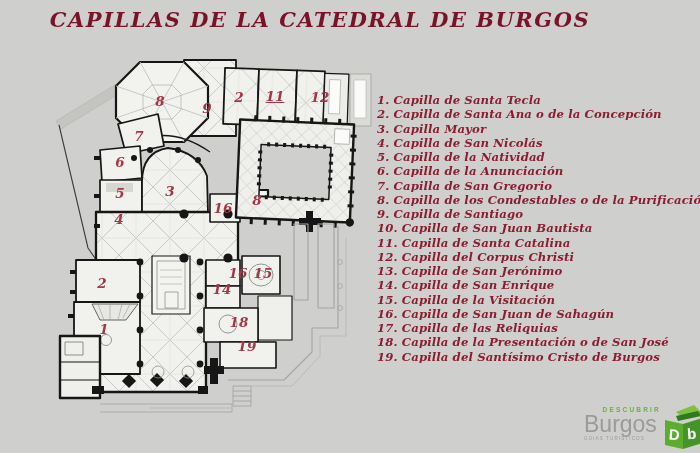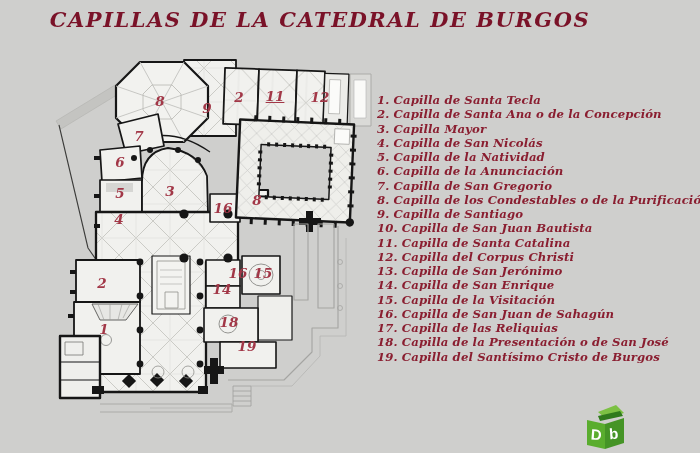--- a/index.html
+++ b/index.html
@@ -244,21 +244,21 @@
       <div class="pnum" style="left: 160px; top: 101px;">8</div>
       <div class="pnum" style="left: 207px; top: 108px;">9</div>
       <div class="pnum" style="left: 239px; top: 97px;">2</div>
       <div class="pnum" style="left: 275px; top: 96px; text-decoration: underline;">11</div>
       <div class="pnum" style="left: 320px; top: 97px;">12</div>
       <div class="pnum" style="left: 257px; top: 200px;">8</div>
       <div class="pnum" style="left: 223px; top: 208px;">16</div>
       <div class="pnum" style="left: 263px; top: 273px;">15</div>
       <div class="pnum" style="left: 238px; top: 273px;">16</div>
       <div class="pnum" style="left: 222px; top: 289px;">14</div>
-      <div class="pnum" style="left: 229px; top: 322px; font-style: italic;">18</div>
+      <div class="pnum" style="left: 239px; top: 322px; font-style: italic;">18</div>
       <div class="pnum" style="left: 247px; top: 346px; font-style: italic;">19</div>
     </div>
 
   <div class="legend">
       <div>1. Capilla de Santa Tecla</div>
       <div>2. Capilla de Santa Ana o de la Concepción</div>
       <div>3. Capilla Mayor</div>
       <div>4. Capilla de San Nicolás</div>
       <div>5. Capilla de la Natividad</div>
       <div>6. Capilla de la Anunciación</div>
@@ -271,20 +271,25 @@
       <div>13. Capilla de San Jerónimo</div>
       <div>14. Capilla de San Enrique</div>
       <div>15. Capilla de la Visitación</div>
       <div>16. Capilla de San Juan de Sahagún</div>
       <div>17. Capilla de las Reliquias</div>
       <div>18. Capilla de la Presentación o de San José</div>
       <div>19. Capilla del Santísimo Cristo de Burgos</div>
     </div>
 
   <div class="logo">
+    <div class="l-col">
+      <span class="l-desc">DESCUBRIR</span>
+      <span class="l-burgos">Burgos</span>
+      <span class="l-tag">GUIAS TURISTICOS</span>
+    </div>
     <svg class="logo-box" width="40" height="48" viewBox="0 0 40 48">
       <polygon points="12,8 30,1 38,9 20,15" fill="#7cc143"></polygon>
       <polygon points="12,12 34,7 37,12 14,17" fill="#2f7a1c"></polygon>
       <polygon points="1,16 19,20 19,45 1,41" fill="#5aad2e"></polygon>
       <polygon points="19,20 38,14 38,39 19,45" fill="#459426"></polygon>
       <text x="10" y="36" fill="#ffffff" font-family="Liberation Sans, sans-serif" font-size="15" font-weight="bold" text-anchor="middle" transform="rotate(4 10 36)">D</text>
       <text x="28" y="35" fill="#ffffff" font-family="Liberation Sans, sans-serif" font-size="15" font-weight="bold" text-anchor="middle" transform="rotate(-4 28 35)">b</text>
     </svg>
   </div>
 

